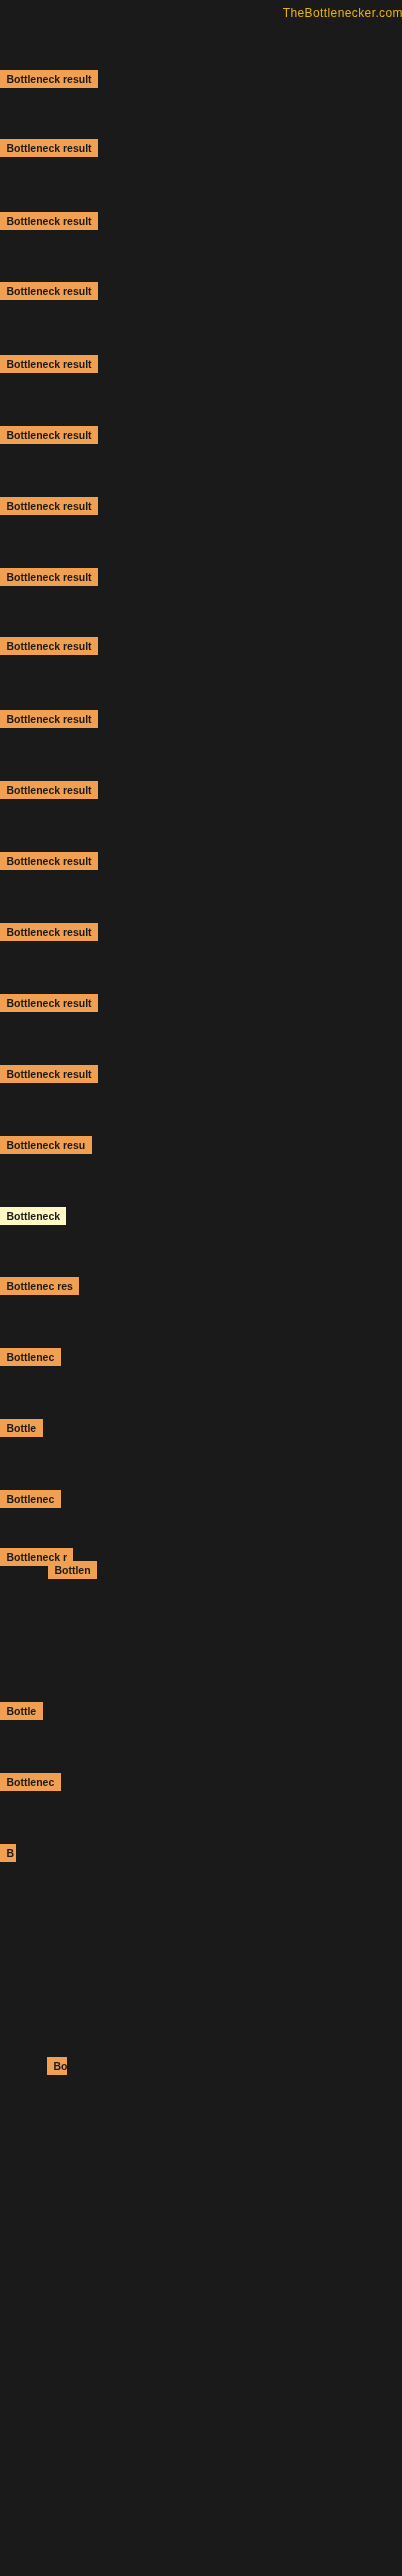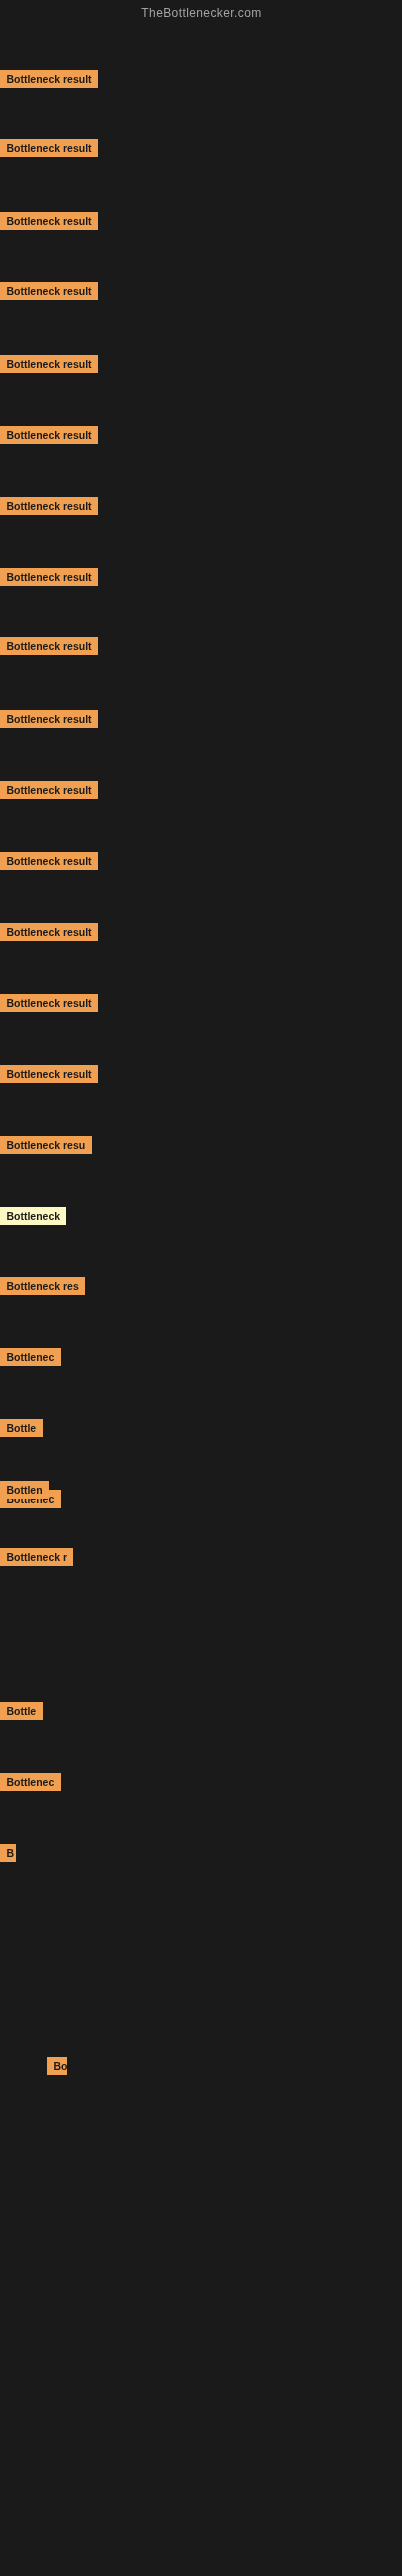--- a/index.html
+++ b/index.html
@@ -10,23 +10,23 @@
 
     body {
       width: 403px;
       min-height: 2576px;
       background-color: #1a1a1a;
       font-family: Arial, sans-serif;
       position: relative;
     }
 
     .site-header {
-      text-align: center;
+      text-align: right;
       padding: 6.4px 0 3.2px 0;
-      color: #a3a3a3;
+      color: #eab308;
       font-size: 12px;
       font-weight: normal;
       letter-spacing: 0.4px;
     }
 
     .bottleneck-item {
       position: absolute;
       left: 0;
     }
 
@@ -59,24 +59,24 @@
     <div class="bottleneck-item" style="top: 544px;"><span class="bottleneck-badge" style="background-color: rgb(240, 160, 80); max-width: 119px;">Bottleneck result</span></div>
     <div class="bottleneck-item" style="top: 613px;"><span class="bottleneck-badge" style="background-color: rgb(240, 160, 80); max-width: 119px;">Bottleneck result</span></div>
     <div class="bottleneck-item" style="top: 686px;"><span class="bottleneck-badge" style="background-color: rgb(240, 160, 80); max-width: 119px;">Bottleneck result</span></div>
     <div class="bottleneck-item" style="top: 757px;"><span class="bottleneck-badge" style="background-color: rgb(240, 160, 80); max-width: 119px;">Bottleneck result</span></div>
     <div class="bottleneck-item" style="top: 828px;"><span class="bottleneck-badge" style="background-color: rgb(240, 160, 80); max-width: 119px;">Bottleneck result</span></div>
     <div class="bottleneck-item" style="top: 899px;"><span class="bottleneck-badge" style="background-color: rgb(240, 160, 80); max-width: 119px;">Bottleneck result</span></div>
     <div class="bottleneck-item" style="top: 970px;"><span class="bottleneck-badge" style="background-color: rgb(240, 160, 80); max-width: 119px;">Bottleneck result</span></div>
     <div class="bottleneck-item" style="top: 1041px;"><span class="bottleneck-badge" style="background-color: rgb(240, 160, 80); max-width: 119px;">Bottleneck result</span></div>
     <div class="bottleneck-item" style="top: 1112px;"><span class="bottleneck-badge" style="background-color: rgb(240, 160, 80); max-width: 103px;">Bottleneck resu</span></div>
     <div class="bottleneck-item" style="top: 1183px;"><span class="bottleneck-badge" style="background-color: #fef9c3; max-width: 72px;">Bottleneck</span></div>
-    <div class="bottleneck-item" style="top: 1253px;"><span class="bottleneck-badge" style="background-color: rgb(240, 160, 80); max-width: 89px;">Bottleneck res</span></div>
+    <div class="bottleneck-item" style="top: 1253px;"><span class="bottleneck-badge" style="background-color: rgb(240, 160, 80); max-width: 89px;">Bottlenec res</span></div>
     <div class="bottleneck-item" style="top: 1324px;"><span class="bottleneck-badge" style="background-color: rgb(240, 160, 80); max-width: 64px;">Bottlenec</span></div>
     <div class="bottleneck-item" style="top: 1395px;"><span class="bottleneck-badge" style="background-color: rgb(240, 160, 80); max-width: 48px;">Bottle</span></div>
     <div class="bottleneck-item" style="top: 1466px;"><span class="bottleneck-badge" style="background-color: rgb(240, 160, 80); max-width: 64px;">Bottlenec</span></div>
-    <div class="bottleneck-item" style="top: 1457px;"><span class="bottleneck-badge" style="background-color: rgb(240, 160, 80); max-width: 55px;">Bottlen</span></div>
+    <div class="bottleneck-item" style="top: 1537px; padding-left: 48px;"><span class="bottleneck-badge" style="background-color: rgb(240, 160, 80); max-width: 55px;">Bottlen</span></div>
     <div class="bottleneck-item" style="top: 1524px;"><span class="bottleneck-badge" style="background-color: rgb(240, 160, 80); max-width: 81px;">Bottleneck r</span></div>
     <div class="bottleneck-item" style="top: 1678px;"><span class="bottleneck-badge" style="background-color: rgb(240, 160, 80); max-width: 48px;">Bottle</span></div>
     <div class="bottleneck-item" style="top: 1749px;"><span class="bottleneck-badge" style="background-color: rgb(240, 160, 80); max-width: 64px;">Bottlenec</span></div>
     <div class="bottleneck-item" style="top: 1820px;"><span class="bottleneck-badge" style="background-color: rgb(240, 160, 80); max-width: 16px;">B</span></div>
     <div class="bottleneck-item" style="top: 2033px; margin-left: 47px;"><span class="bottleneck-badge" style="background-color: rgb(240, 160, 80); max-width: 20px;">Bo</span></div>
   </div>
 
 
 </body></html>

